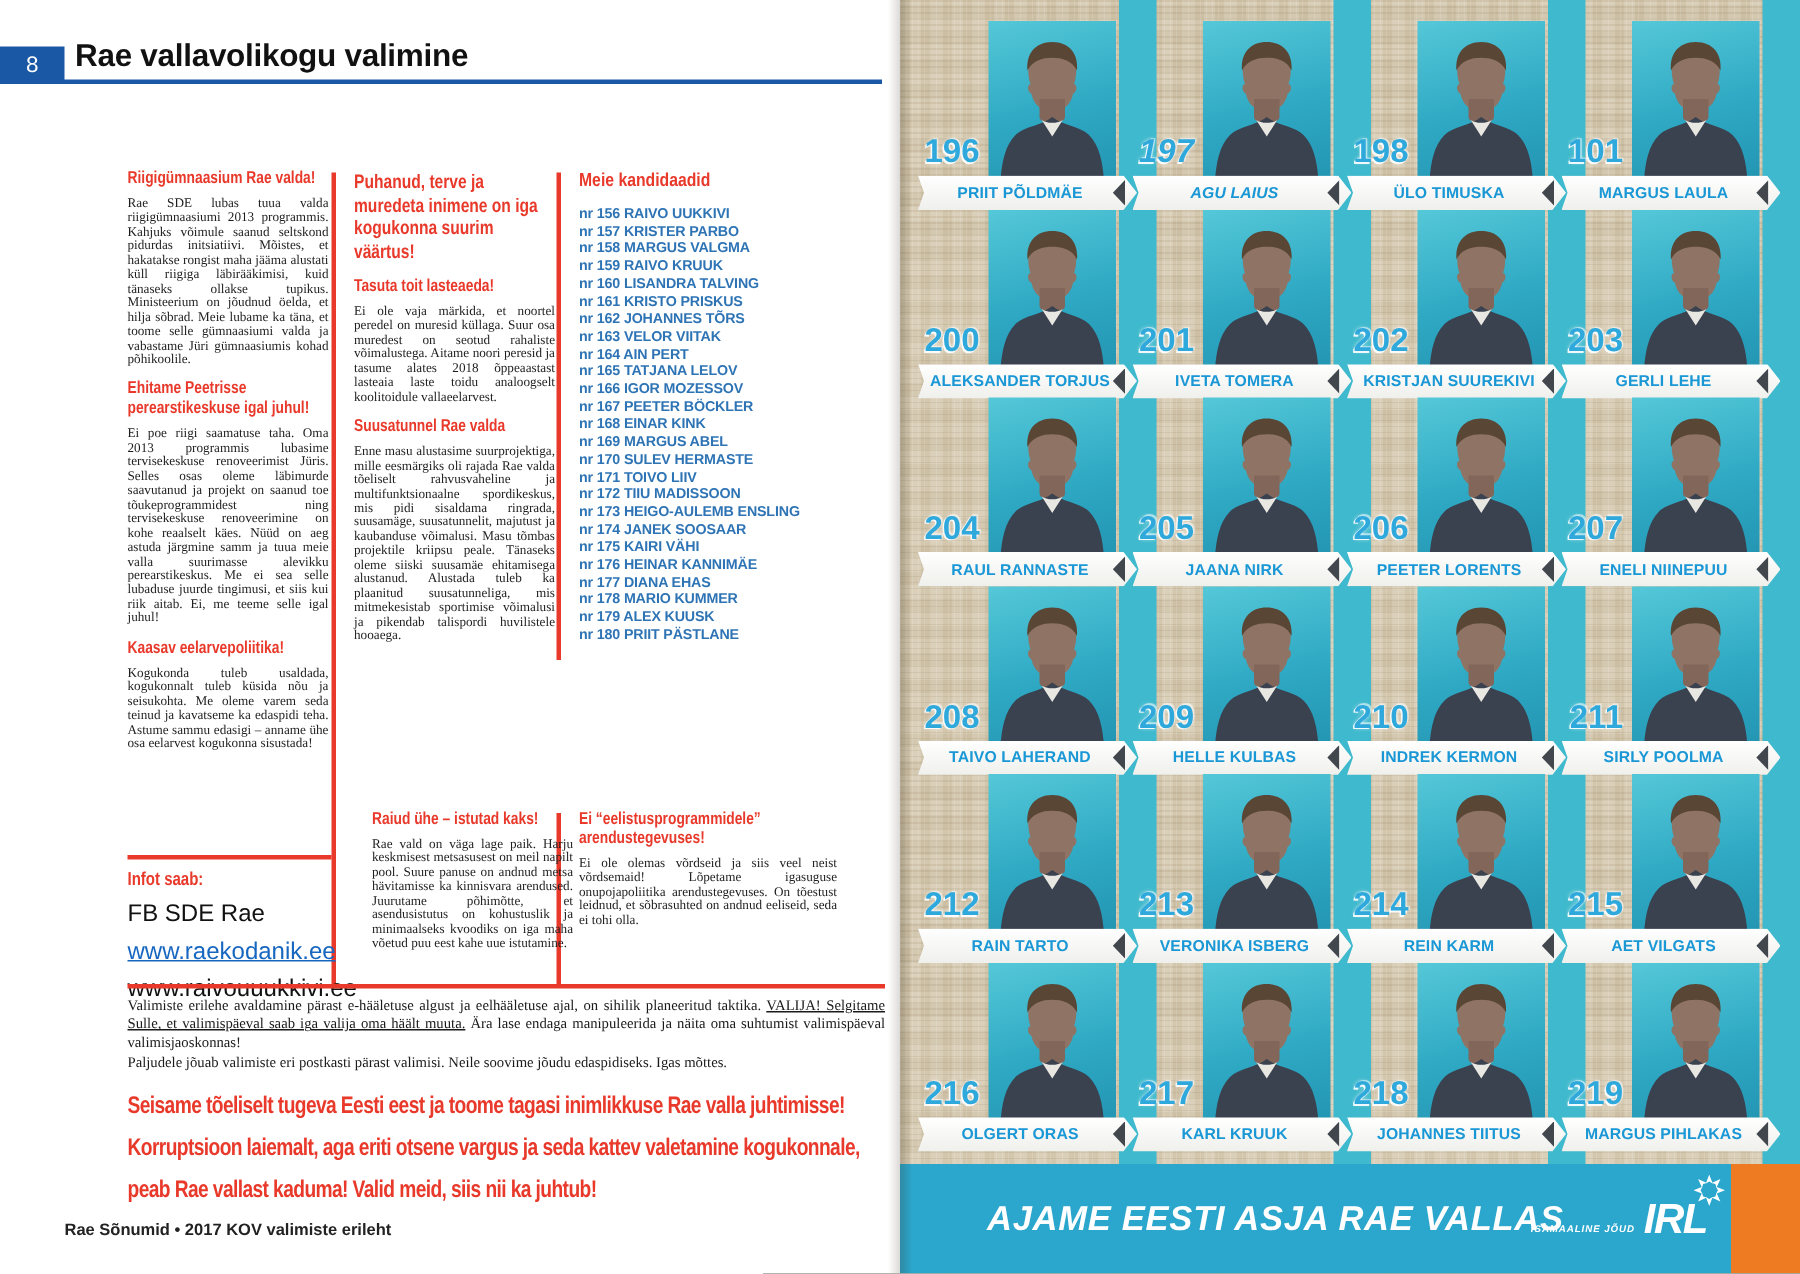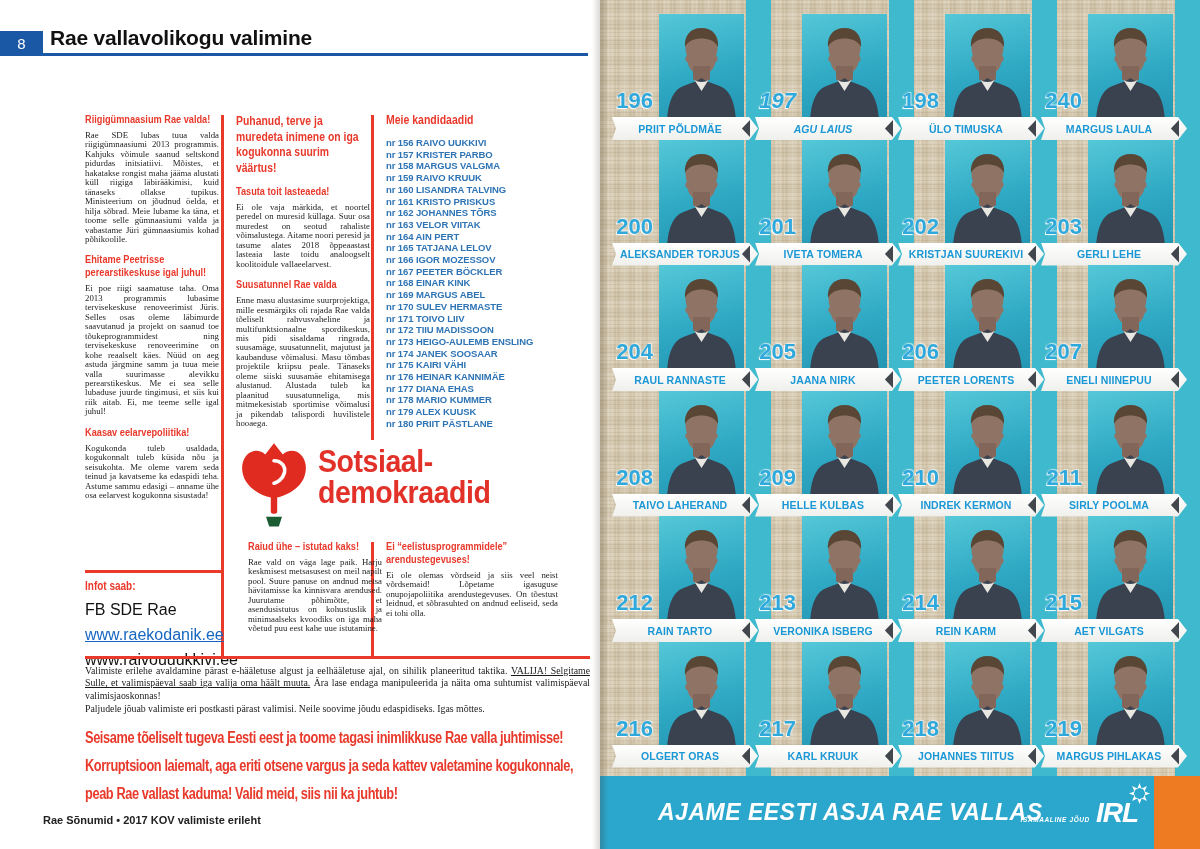--- a/index.html
+++ b/index.html
@@ -151,31 +151,20 @@
           <div class="cand">nr 174 JANEK SOOSAAR</div>
           <div class="cand">nr 175 KAIRI VÄHI</div>
           <div class="cand">nr 176 HEINAR KANNIMÄE</div>
           <div class="cand">nr 177 DIANA EHAS</div>
           <div class="cand">nr 178 MARIO KUMMER</div>
           <div class="cand">nr 179 ALEX KUUSK</div>
           <div class="cand">nr 180 PRIIT PÄSTLANE</div>
         </div>
     </div>
 
-    <div class="sde">
-      <svg class="rose-svg" viewBox="0 0 90 120">
-        <path fill="#e02b20" d="M45 4 L56 18 C63 11 74 12 80 20 C87 29 86 42 80 52 C73 63 59 70 49 72 L49 90 C49 93 41 93 41 90 L41 72 C31 70 17 63 10 52 C4 42 3 29 10 20 C16 12 27 11 34 18 Z"></path>
-        <path d="M45 26 c9 0 15 7 13 15 c-2 8 -9 12 -13 13" stroke="#fff" stroke-width="4.5" fill="none" stroke-linecap="round"></path>
-        <path fill="#1c5c33" d="M35 96 L55 96 L51 108 L39 108 Z"></path>
-      </svg>
-      <div class="sde-text">
-        <div>Sotsiaal-</div>
-        <div>demokraadid</div>
-      </div>
-    </div>
 
     <div class="col c2b">
       <h3 class="rh">Raiud ühe – istutad kaks!</h3>
       <p class="bt">Rae vald on väga lage paik. Harju keskmisest metsasusest on meil napilt pool. Suure panuse on andnud metsa hävitamisse ka kinnisvara arendused. Juurutame põhimõtte, et asendusistutus on kohustuslik ja minimaalseks kvoodiks on iga maha võetud puu eest kahe uue istutamine.</p>
     </div>
     <div class="col c3b">
       <h3 class="rh">Ei “eelistusprogrammidele” arendustegevuses!</h3>
       <p class="bt">Ei ole olemas võrdseid ja siis veel neist võrdsemaid! Lõpetame igasuguse onupojapoliitika arendustegevuses. On tõestust leidnud, et sõbrasuhted on andnud eeliseid, seda ei tohi olla.</p>
     </div>
 
@@ -245,21 +234,21 @@
         <path d="M35.5 60 L42.5 71 L49.5 60 C46.5 62.5 38.5 62.5 35.5 60 Z" fill="#e9e7e2"></path>
         <path d="M42.5 8 C31 8 25 16 26 27 C29 20.5 36 18.5 42.5 18.5 C49 18.5 56 20.5 59 27 C60 16 54 8 42.5 8 Z" fill="#594635"></path>
       </svg>
     </div>
     <div class="ribbon">
       <span class="rtext">ÜLO TIMUSKA</span>
       <span class="rfold"></span>
     </div>
   </div>
         <div class="cell" style="left: 436px; top: 14px;">
-    <div class="num">240</div>
+    <div class="num">101</div>
     <div class="photo">
       <svg class="sil" viewBox="0 0 85 100" preserveAspectRatio="xMidYMax slice">
         <path d="M42.5 10 C33 10 26.5 17 26.5 27 C26.5 30 27 33.5 28 36 C25.8 36.4 25.6 41 28.6 42.5 C30 49 34 54 42.5 54 C51 54 55 49 56.4 42.5 C59.4 41 59.2 36.4 57 36 C58 33.5 58.5 30 58.5 27 C58.5 17 52 10 42.5 10 Z" fill="#8f7465"></path>
         <path d="M34 46 L34 58 C34 60 37 62 42.5 62 C48 62 51 60 51 58 L51 46 Z" fill="#82665a"></path>
         <path d="M42.5 58 C35 64 24 64 18 70 C11 77 9 88 8 100 L77 100 C76 88 74 77 67 70 C61 64 50 64 42.5 58 Z" fill="#3a4250"></path>
         <path d="M35.5 60 L42.5 71 L49.5 60 C46.5 62.5 38.5 62.5 35.5 60 Z" fill="#e9e7e2"></path>
         <path d="M42.5 8 C31 8 25 16 26 27 C29 20.5 36 18.5 42.5 18.5 C49 18.5 56 20.5 59 27 C60 16 54 8 42.5 8 Z" fill="#594635"></path>
       </svg>
     </div>
     <div class="ribbon">

